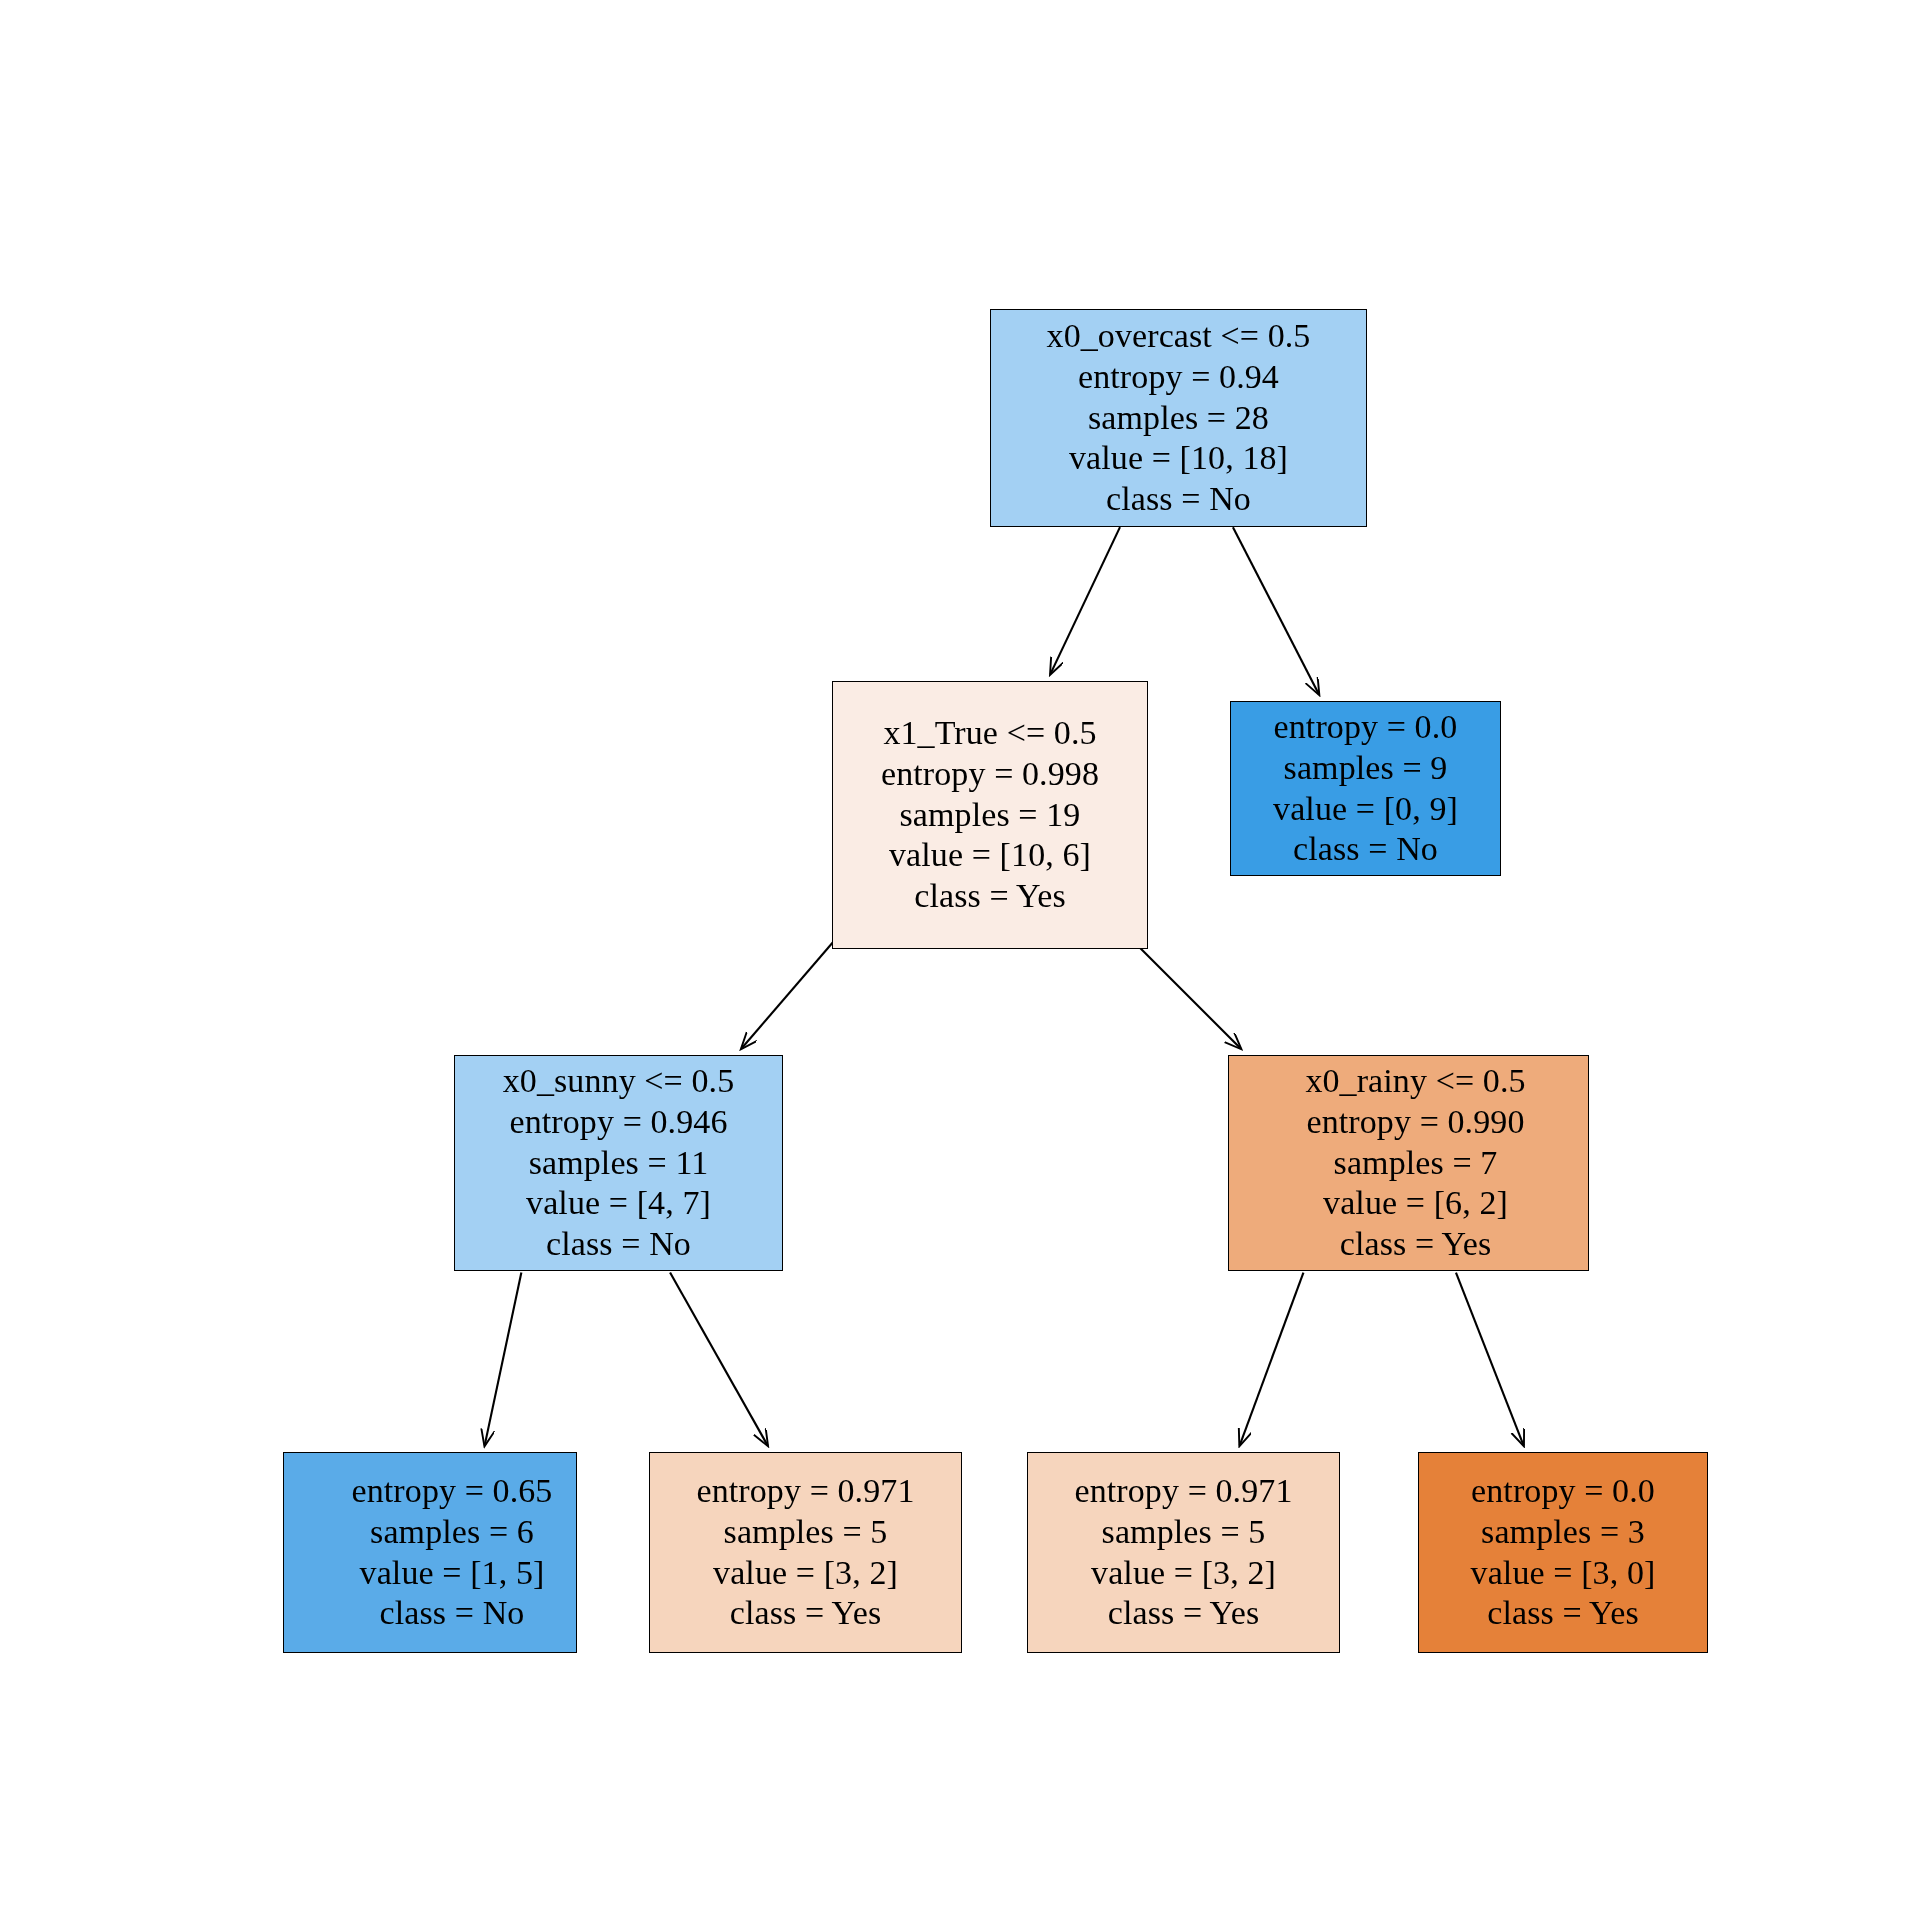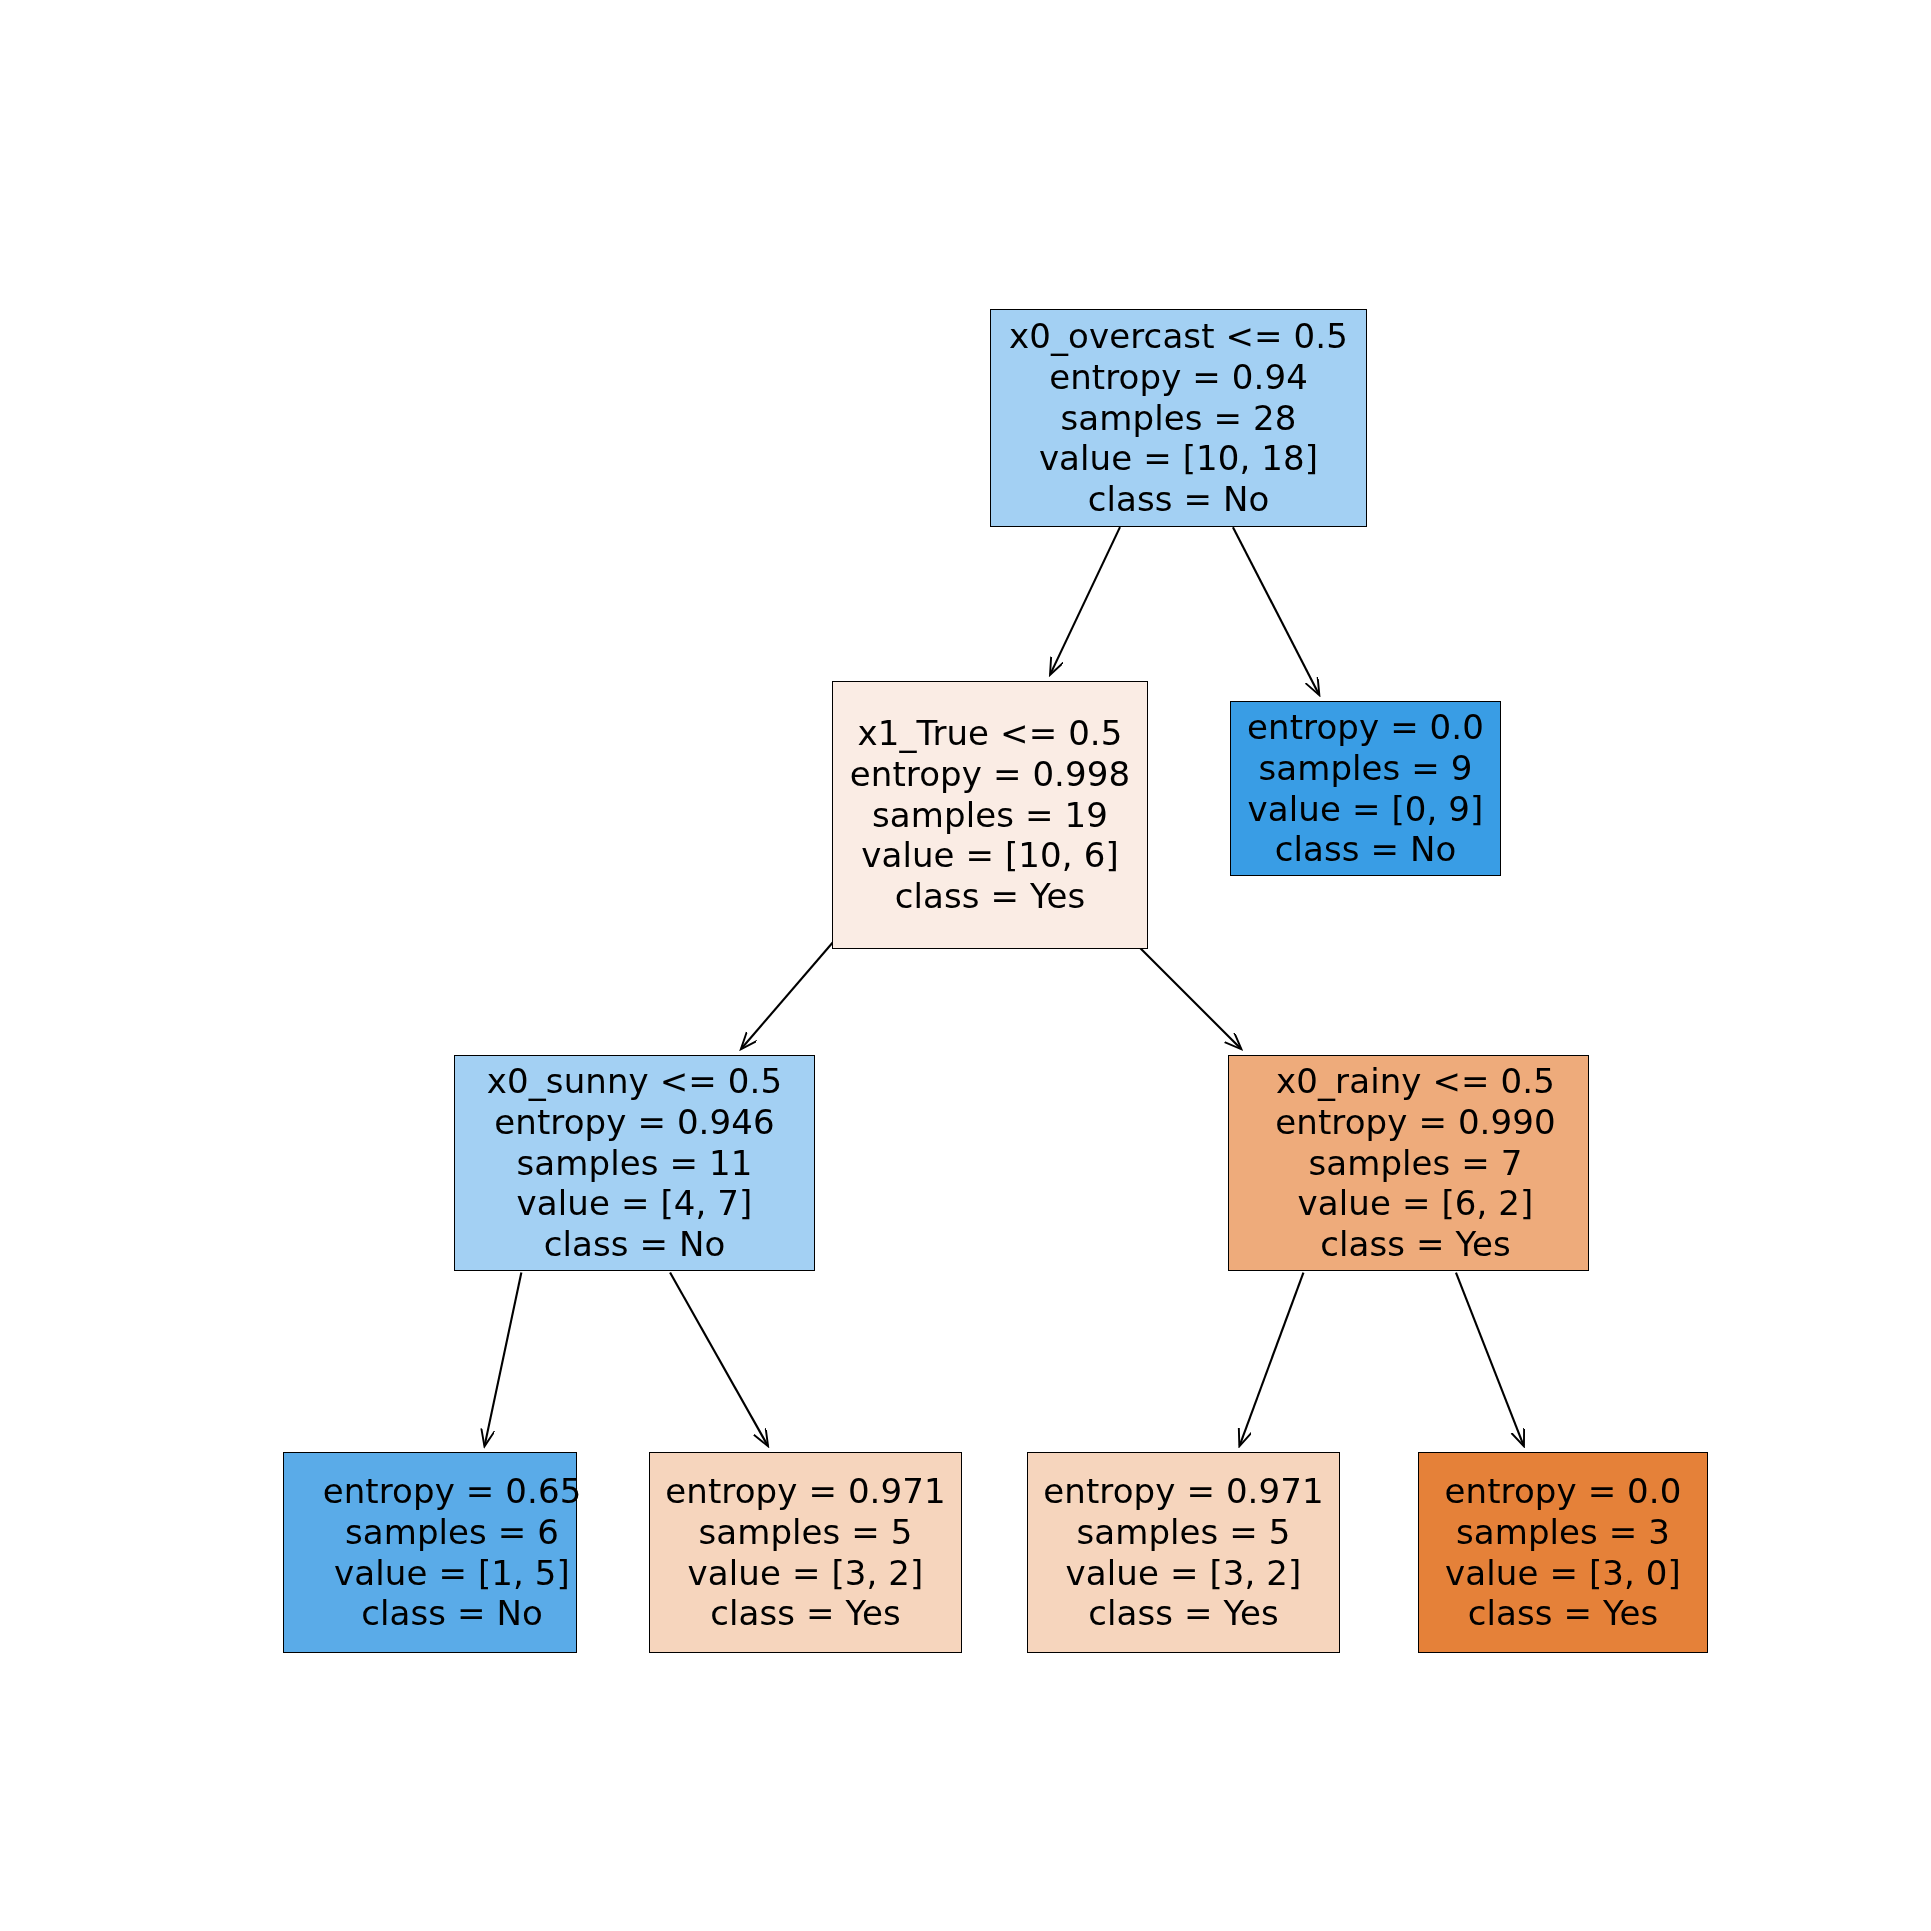--- a/index.html
+++ b/index.html
@@ -29,20 +29,21 @@
     border: 1.9px solid #000000;
     display: flex;
     flex-direction: column;
     align-items: center;
     justify-content: center;
     text-align: center;
     color: #000000;
     font-size: 34px;
     line-height: 1.20;
     letter-spacing: 0.1px;
+    font-family: Liberation Serif, serif;
   }
   .node .line {
     display: block;
     white-space: nowrap;
   }
 </style>
 </head>
 <body>
 
 <div id="canvas">
@@ -77,21 +78,21 @@
         <span class="line">samples = 19</span>
         <span class="line">value = [10, 6]</span>
         <span class="line">class = Yes</span>
       </div>
       <div class="node" style="left: 1230px; top: 701px; width: 271px; height: 175px; background: rgb(57, 157, 229);">
         <span class="line">entropy = 0.0</span>
         <span class="line">samples = 9</span>
         <span class="line">value = [0, 9]</span>
         <span class="line">class = No</span>
       </div>
-      <div class="node" style="left: 454px; top: 1055px; width: 361px; height: 216px; background: rgb(163, 208, 243);">
+      <div class="node" style="left: 454px; top: 1055px; width: 329px; height: 216px; background: rgb(163, 208, 243);">
         <span class="line">x0_sunny &lt;= 0.5</span>
         <span class="line">entropy = 0.946</span>
         <span class="line">samples = 11</span>
         <span class="line">value = [4, 7]</span>
         <span class="line">class = No</span>
       </div>
       <div class="node" style="left: 1228px; top: 1055px; width: 361px; height: 216px; background: rgb(238, 171, 123); padding-left: 14px;">
         <span class="line">x0_rainy &lt;= 0.5</span>
         <span class="line">entropy = 0.990</span>
         <span class="line">samples = 7</span>

